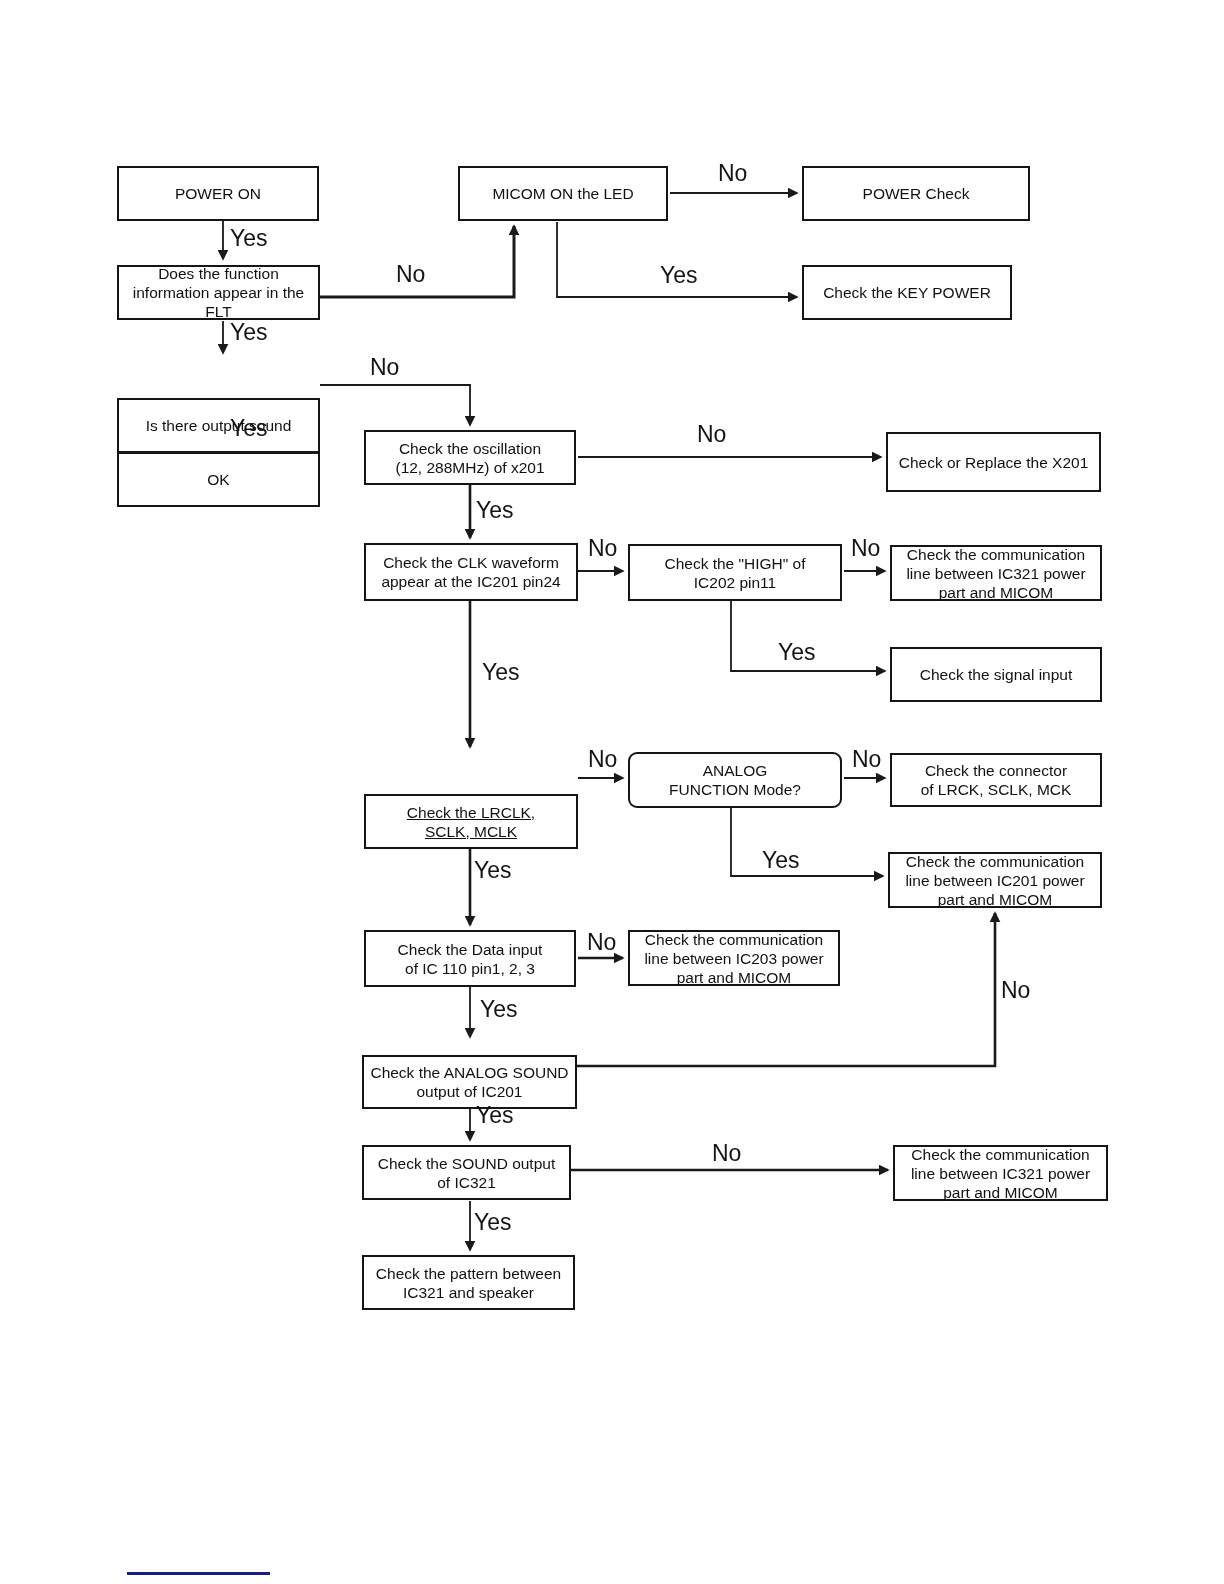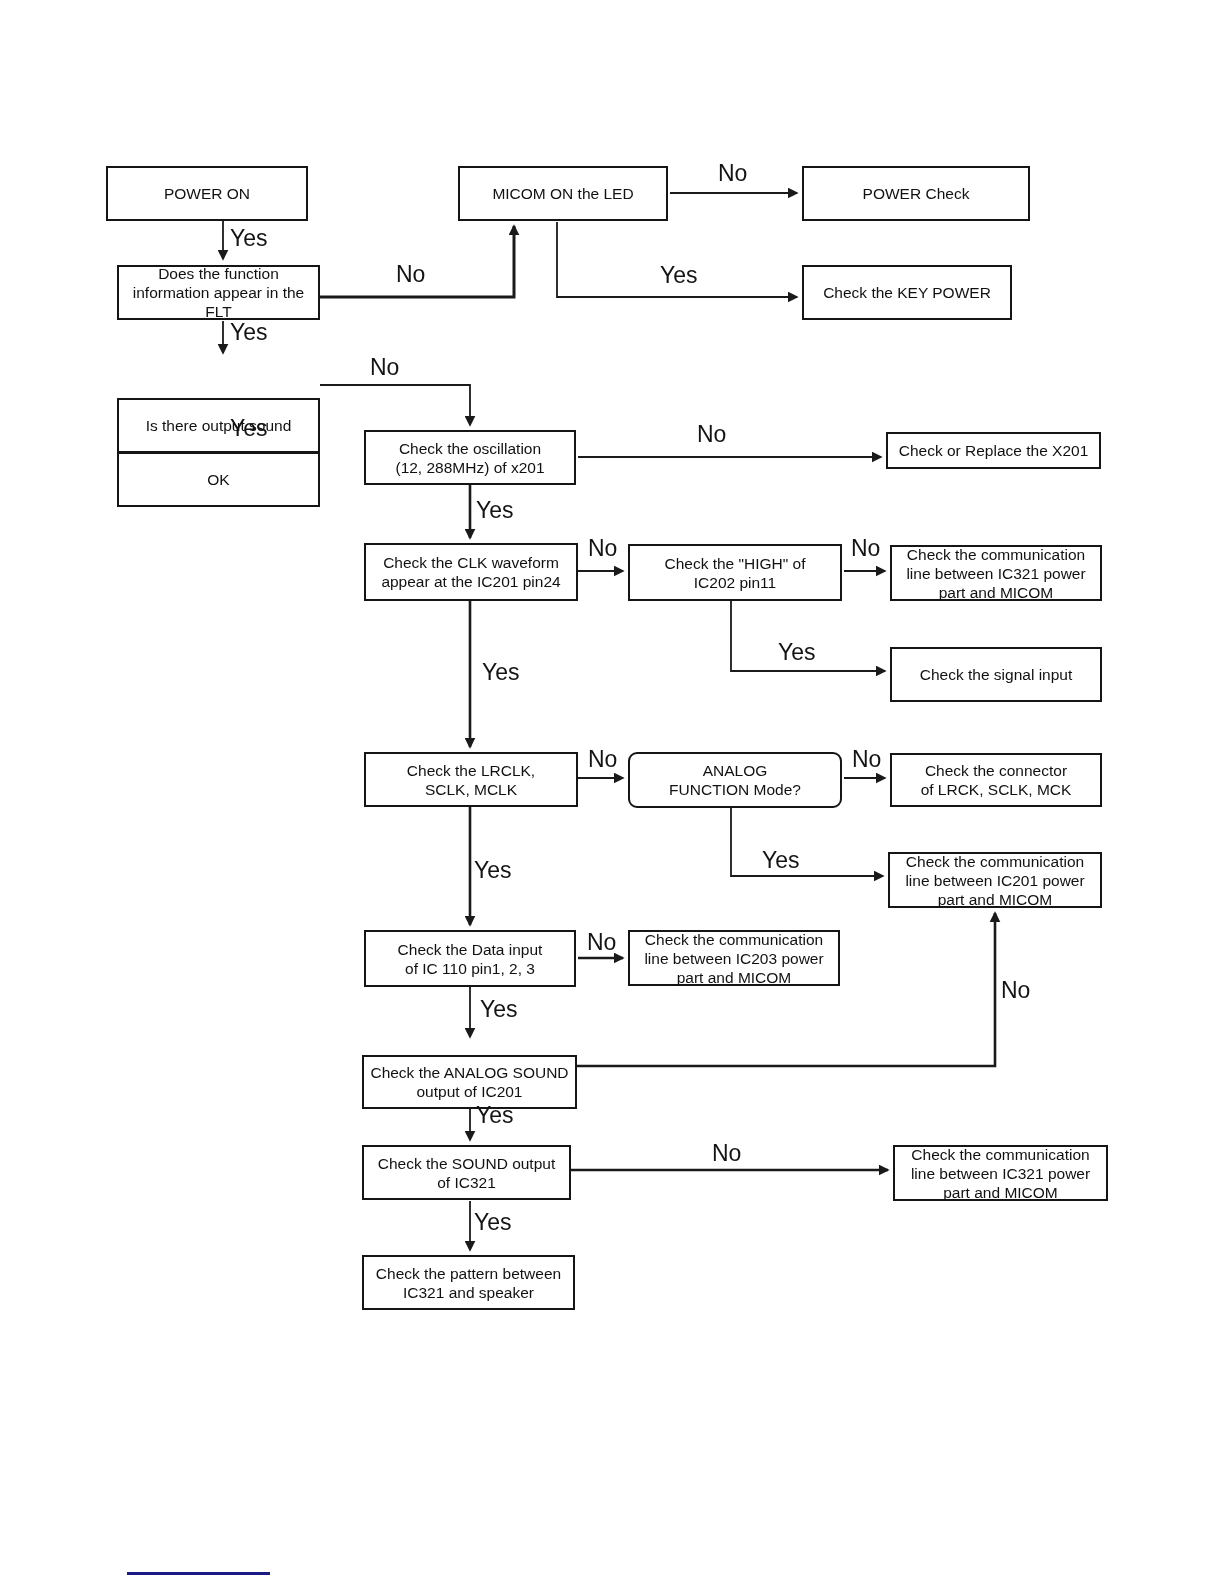--- a/index.html
+++ b/index.html
@@ -81,40 +81,40 @@
     <path class="edge" d="M731,808 L731,876 L883,876" marker-end="url(#arrow)"></path>
     <path class="edge medium" d="M470,807 L470,925" marker-end="url(#arrow)"></path>
     <path class="edge medium" d="M578,958 L623,958" marker-end="url(#arrow)"></path>
     <path class="edge" d="M470,987 L470,1037" marker-end="url(#arrow)"></path>
     <path class="edge medium" d="M577,1066 L995,1066 L995,913" marker-end="url(#arrow)"></path>
     <path class="edge" d="M470,1097 L470,1140" marker-end="url(#arrow)"></path>
     <path class="edge medium" d="M571,1170 L888,1170" marker-end="url(#arrow)"></path>
     <path class="edge" d="M470,1201 L470,1250" marker-end="url(#arrow)"></path>
   </svg>
 
-  <div class="node" style="left:106px; top:166px; width:202px; height:55px;">POWER ON</div>
+  <div class="node" style="left:117px; top:166px; width:202px; height:55px;">POWER ON</div>
   <div class="node" style="left:458px; top:166px; width:210px; height:55px;">MICOM ON the LED</div>
   <div class="node" style="left:802px; top:166px; width:228px; height:55px;">POWER Check</div>
   <div class="node" style="left:117px; top:265px; width:203px; height:55px;">Does the function
 information appear in the FLT</div>
   <div class="node" style="left:802px; top:265px; width:210px; height:55px;">Check the KEY POWER</div>
   <div class="node" style="left:117px; top:358px; width:203px; height:55px;margin-top:40px;">Is there output sound</div>
   <div class="node" style="left:117px; top:452px; width:203px; height:55px;">OK</div>
   <div class="node" style="left:364px; top:430px; width:212px; height:55px;">Check the oscillation
 (12, 288MHz) of x201</div>
-  <div class="node" style="left:886px; top:432px; width:215px; height:37px;">Check or Replace the X201</div>
+  <div class="node" style="left:886px; top:432px; width:215px; height:60px;">Check or Replace the X201</div>
   <div class="node" style="left:364px; top:543px; width:214px; height:58px;">Check the CLK waveform
 appear at the IC201 pin24</div>
   <div class="node" style="left:628px; top:544px; width:214px; height:57px;">Check the "HIGH" of
 IC202 pin11</div>
   <div class="node" style="left:890px; top:545px; width:212px; height:56px;">Check the communication
 line between IC321 power
 part and MICOM</div>
   <div class="node" style="left:890px; top:647px; width:212px; height:55px;">Check the signal input</div>
-  <div class="node" style="left:364px; top:752px; width:214px; height:55px;">Check the LRCLK,
+  <div class="node" style="left:364px; top:794px; width:214px; height:55px;text-decoration:underline;">Check the LRCLK,
 SCLK, MCLK</div>
   <div class="node" style="left:628px; top:752px; width:214px; height:56px;border-radius:9px;">ANALOG
 FUNCTION Mode?</div>
   <div class="node" style="left:890px; top:753px; width:212px; height:54px;">Check the connector
 of LRCK, SCLK, MCK</div>
   <div class="node" style="left:888px; top:852px; width:214px; height:56px;">Check the communication
 line between IC201 power
 part and MICOM</div>
   <div class="node" style="left:364px; top:930px; width:212px; height:57px;">Check the Data input
 of IC 110 pin1, 2, 3</div>

